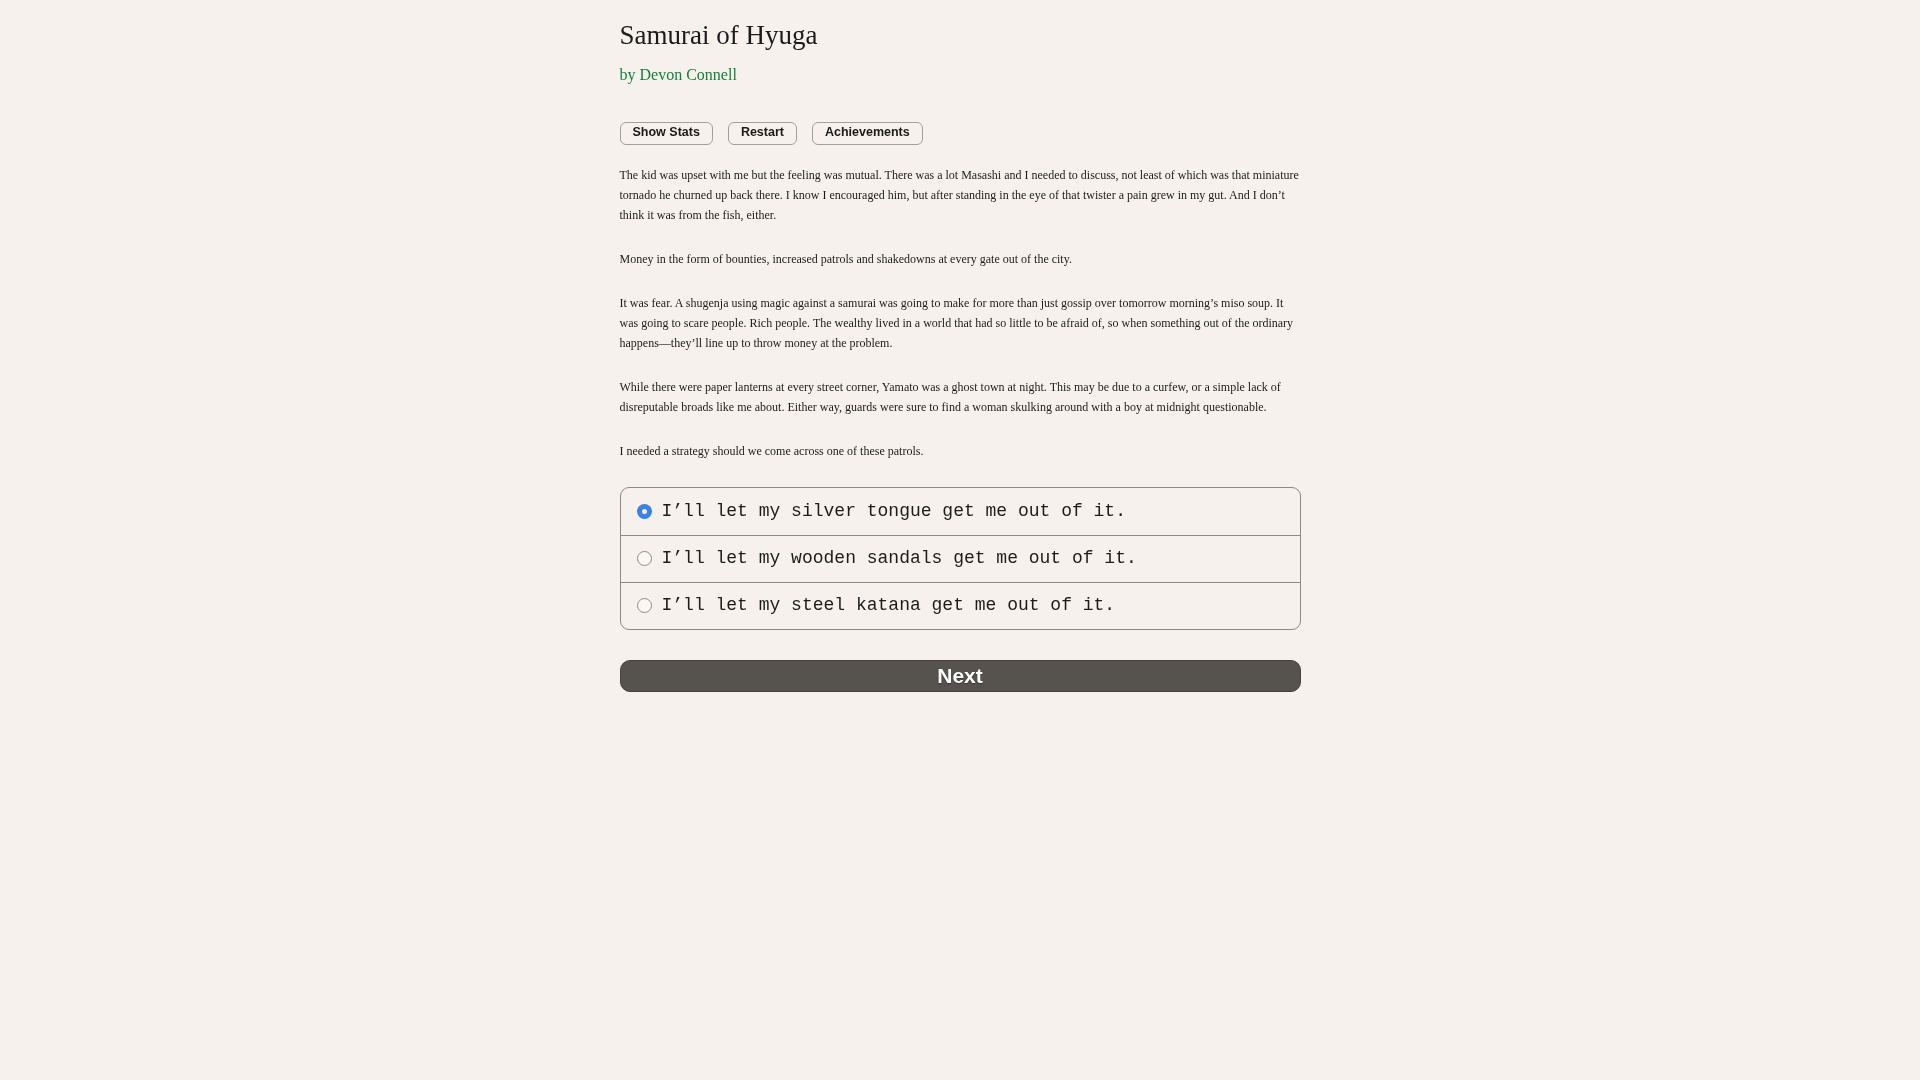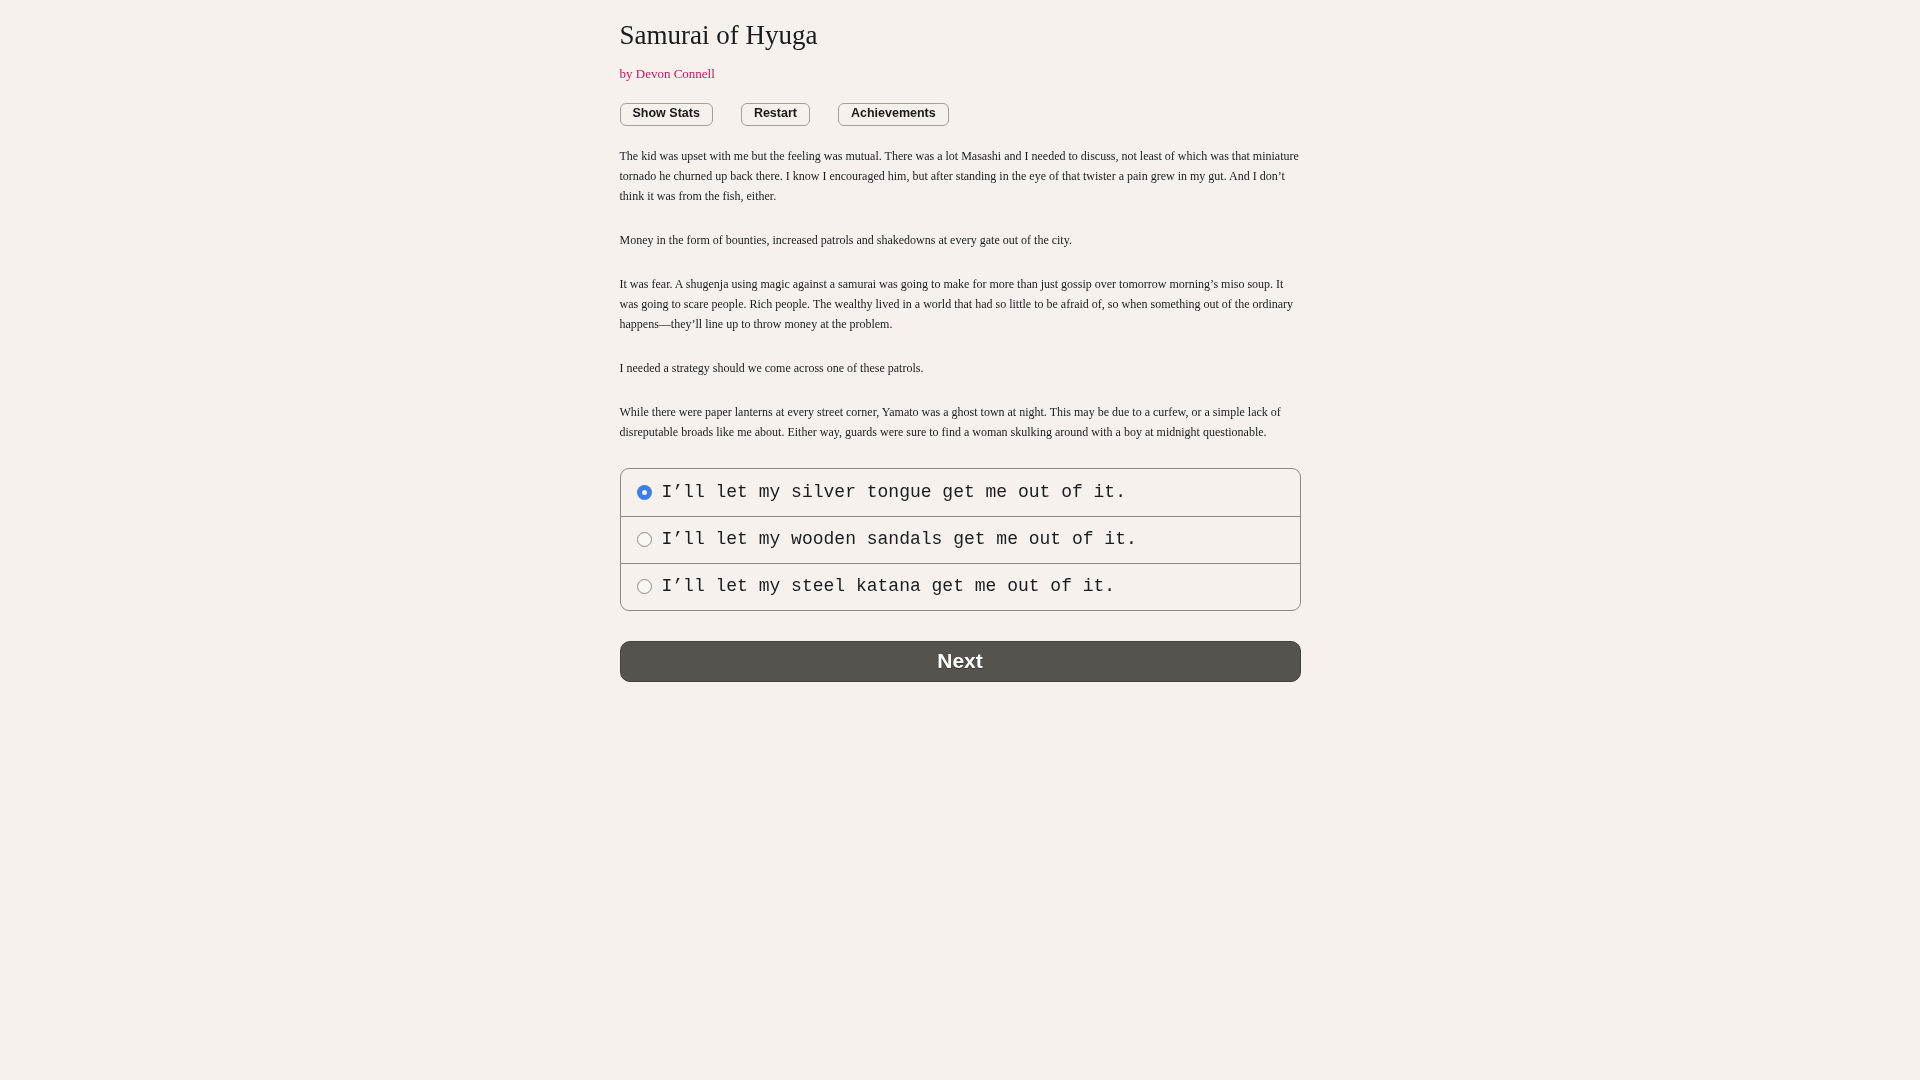--- a/index.html
+++ b/index.html
@@ -18,28 +18,28 @@
     padding-top: 20px;
   }
   .game-title {
     font-size: 27px;
     font-weight: normal;
     line-height: 1.15;
     margin: 0;
     color: #1b1b1b;
   }
   .byline {
-    font-size: 13px;
+    font-size: 16px;
     margin-top: 15px;
-    color: #be185d;
+    color: #15803d;
   }
   .toolbar {
     display: flex;
-    gap: 28px;
-    margin-top: 21px;
+    gap: 15px;
+    margin-top: 38px;
   }
   .toolbar button {
     font-family: "Liberation Sans", sans-serif;
     font-size: 12.5px;
     font-weight: 600;
     color: #1a1a1a;
     background: transparent;
     border: 1px solid #a3a09a;
     border-radius: 6px;
     padding: 3px 12px 4px;
@@ -92,21 +92,21 @@
   }
   .choice-label {
     font-size: 18px;
     line-height: 1.2;
     font-family: Liberation Mono, monospace;
   }
   .next-button {
     display: block;
     width: 100%;
     margin-top: 30px;
-    height: 41px;
+    height: 32px;
     background: var(--next-bg, #56524d);
     color: #ffffff;
     font-family: "Liberation Sans", sans-serif;
     font-size: 21px;
     font-weight: bold;
     text-align: center;
     border: 1px solid #45423e;
     border-radius: 10px;
     text-shadow: 0 1px 1px rgba(0,0,0,0.35);
     cursor: pointer;
@@ -123,22 +123,22 @@
   <div class="toolbar">
     <button>Show Stats</button>
     <button>Restart</button>
     <button>Achievements</button>
   </div>
 
   <div class="story">
     <p>The kid was upset with me but the feeling was mutual. There was a lot Masashi and I needed to discuss, not least of which was that miniature tornado he churned up back there. I know I encouraged him, but after standing in the eye of that twister a pain grew in my gut. And I don’t think it was from the fish, either.</p>
     <p>Money in the form of bounties, increased patrols and shakedowns at every gate out of the city.</p>
     <p>It was fear. A shugenja using magic against a samurai was going to make for more than just gossip over tomorrow morning’s miso soup. It was going to scare people. Rich people. The wealthy lived in a world that had so little to be afraid of, so when something out of the ordinary happens—they’ll line up to throw money at the problem.</p>
+    <p>While there were paper lanterns at every street corner, Yamato was a ghost town at night. This may be due to a curfew, or a simple lack of disreputable broads like me about. Either way, guards were sure to find a woman skulking around with a boy at midnight questionable.</p>
     <p>I needed a strategy should we come across one of these patrols.</p>
-    <p>While there were paper lanterns at every street corner, Yamato was a ghost town at night. This may be due to a curfew, or a simple lack of disreputable broads like me about. Either way, guards were sure to find a woman skulking around with a boy at midnight questionable.</p>
   </div>
 
   <div class="choices">
     <div class="choice-row">
       <span class="radio selected"></span>
       <span class="choice-label">I’ll let my silver tongue get me out of it.</span>
     </div>
     <div class="choice-row">
       <span class="radio"></span>
       <span class="choice-label">I’ll let my wooden sandals get me out of it.</span>

